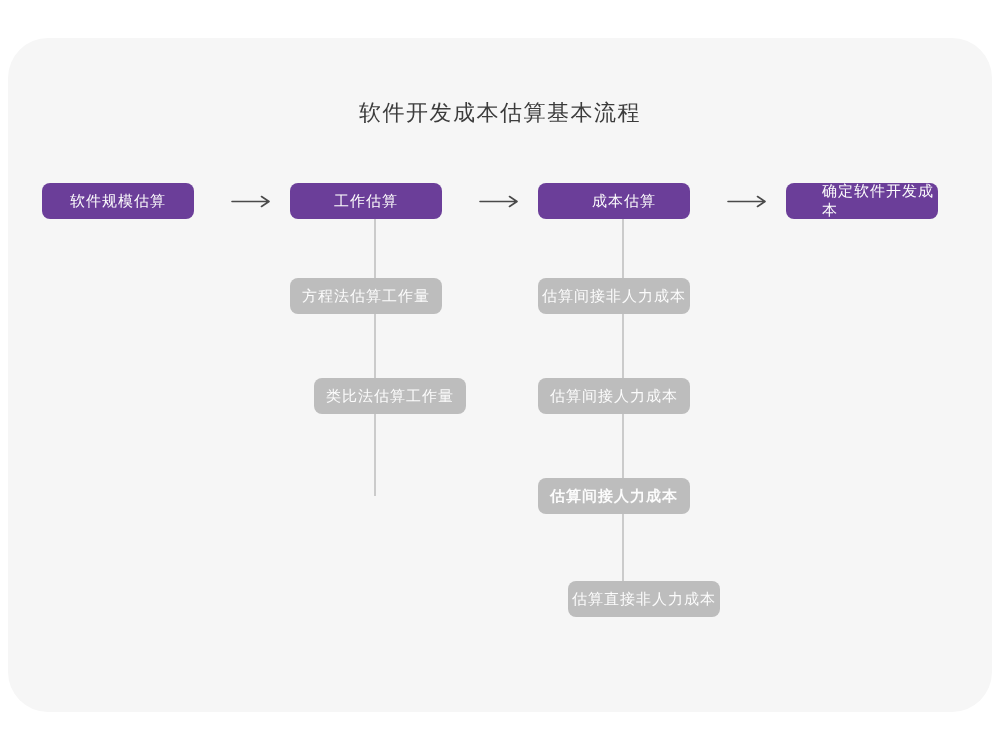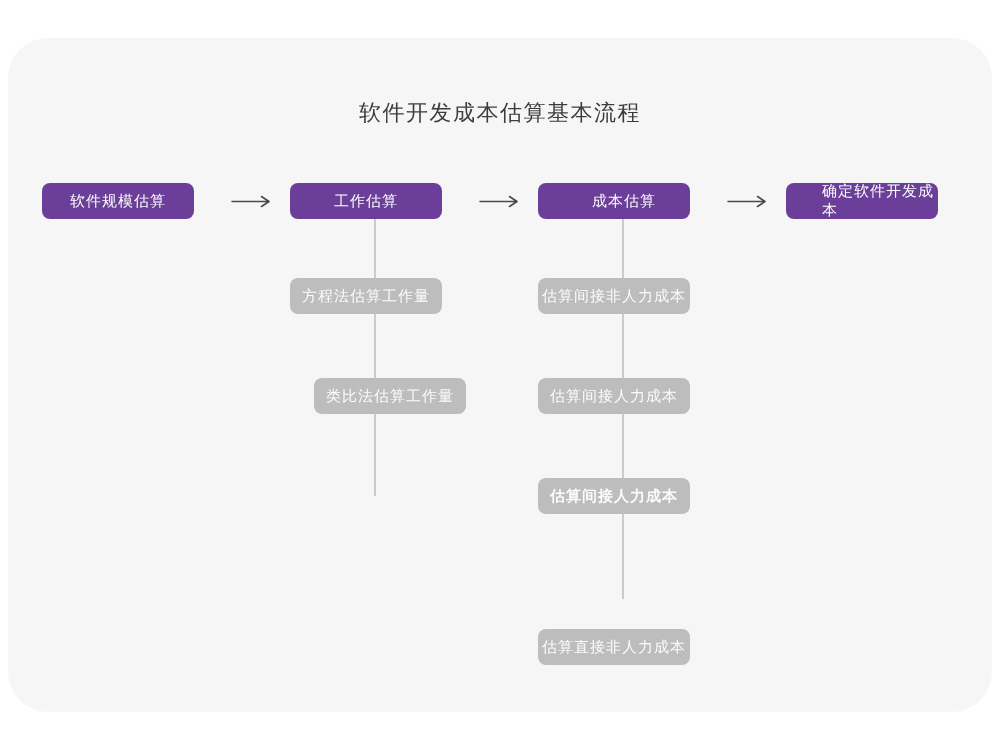--- a/index.html
+++ b/index.html
@@ -107,15 +107,15 @@
         <path d="M1 6.5 H37 M30.5 1.5 L38 6.5 L30.5 11.5"></path>
       </svg>
   </div>
 
   <div class="node gray" style="left:290px; top:278px;">方程法估算工作量</div>
   <div class="node gray" style="left:290px; top:378px;margin-left:24px;">类比法估算工作量</div>
 
   <div class="node gray" style="left:538px; top:278px;">估算间接非人力成本</div>
   <div class="node gray" style="left:538px; top:378px;">估算间接人力成本</div>
   <div class="node gray" style="left:538px; top:478px;font-weight:bold;">估算间接人力成本</div>
-  <div class="node gray" style="left:538px; top:581px;margin-top:48px;">估算直接非人力成本</div>
+  <div class="node gray" style="left:568px; top:581px;">估算直接非人力成本</div>
 
 </div>
 
 </body></html>

